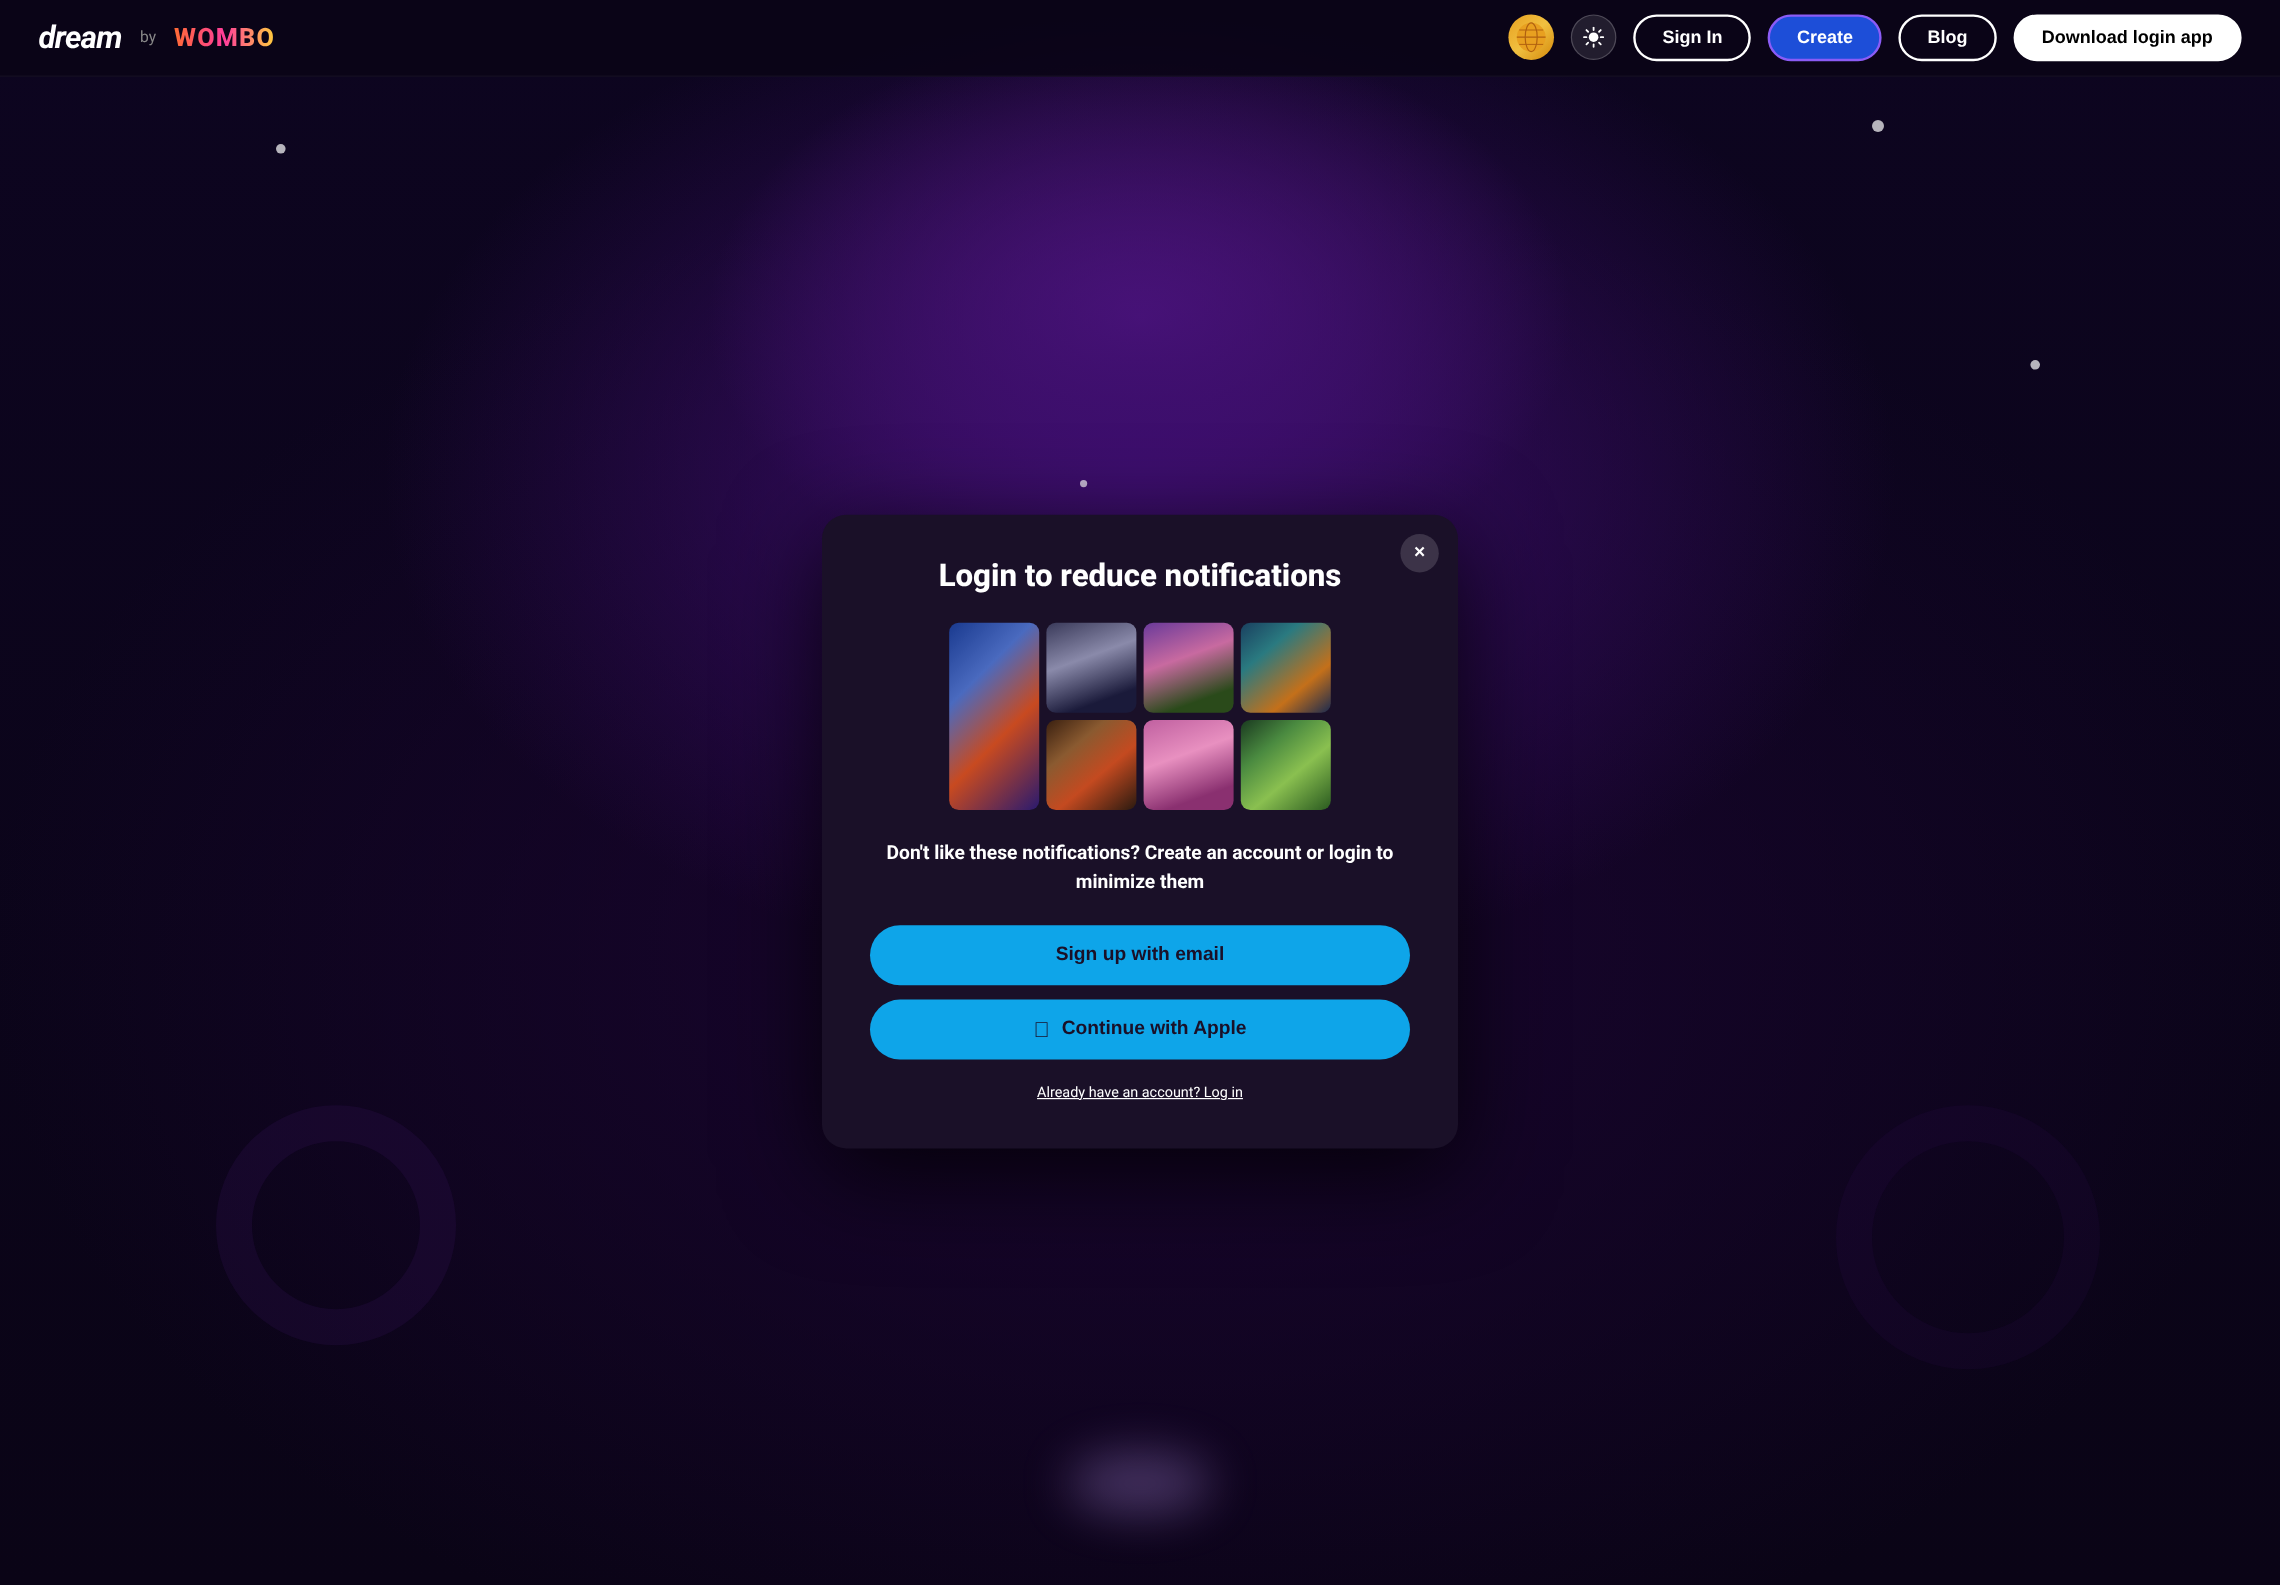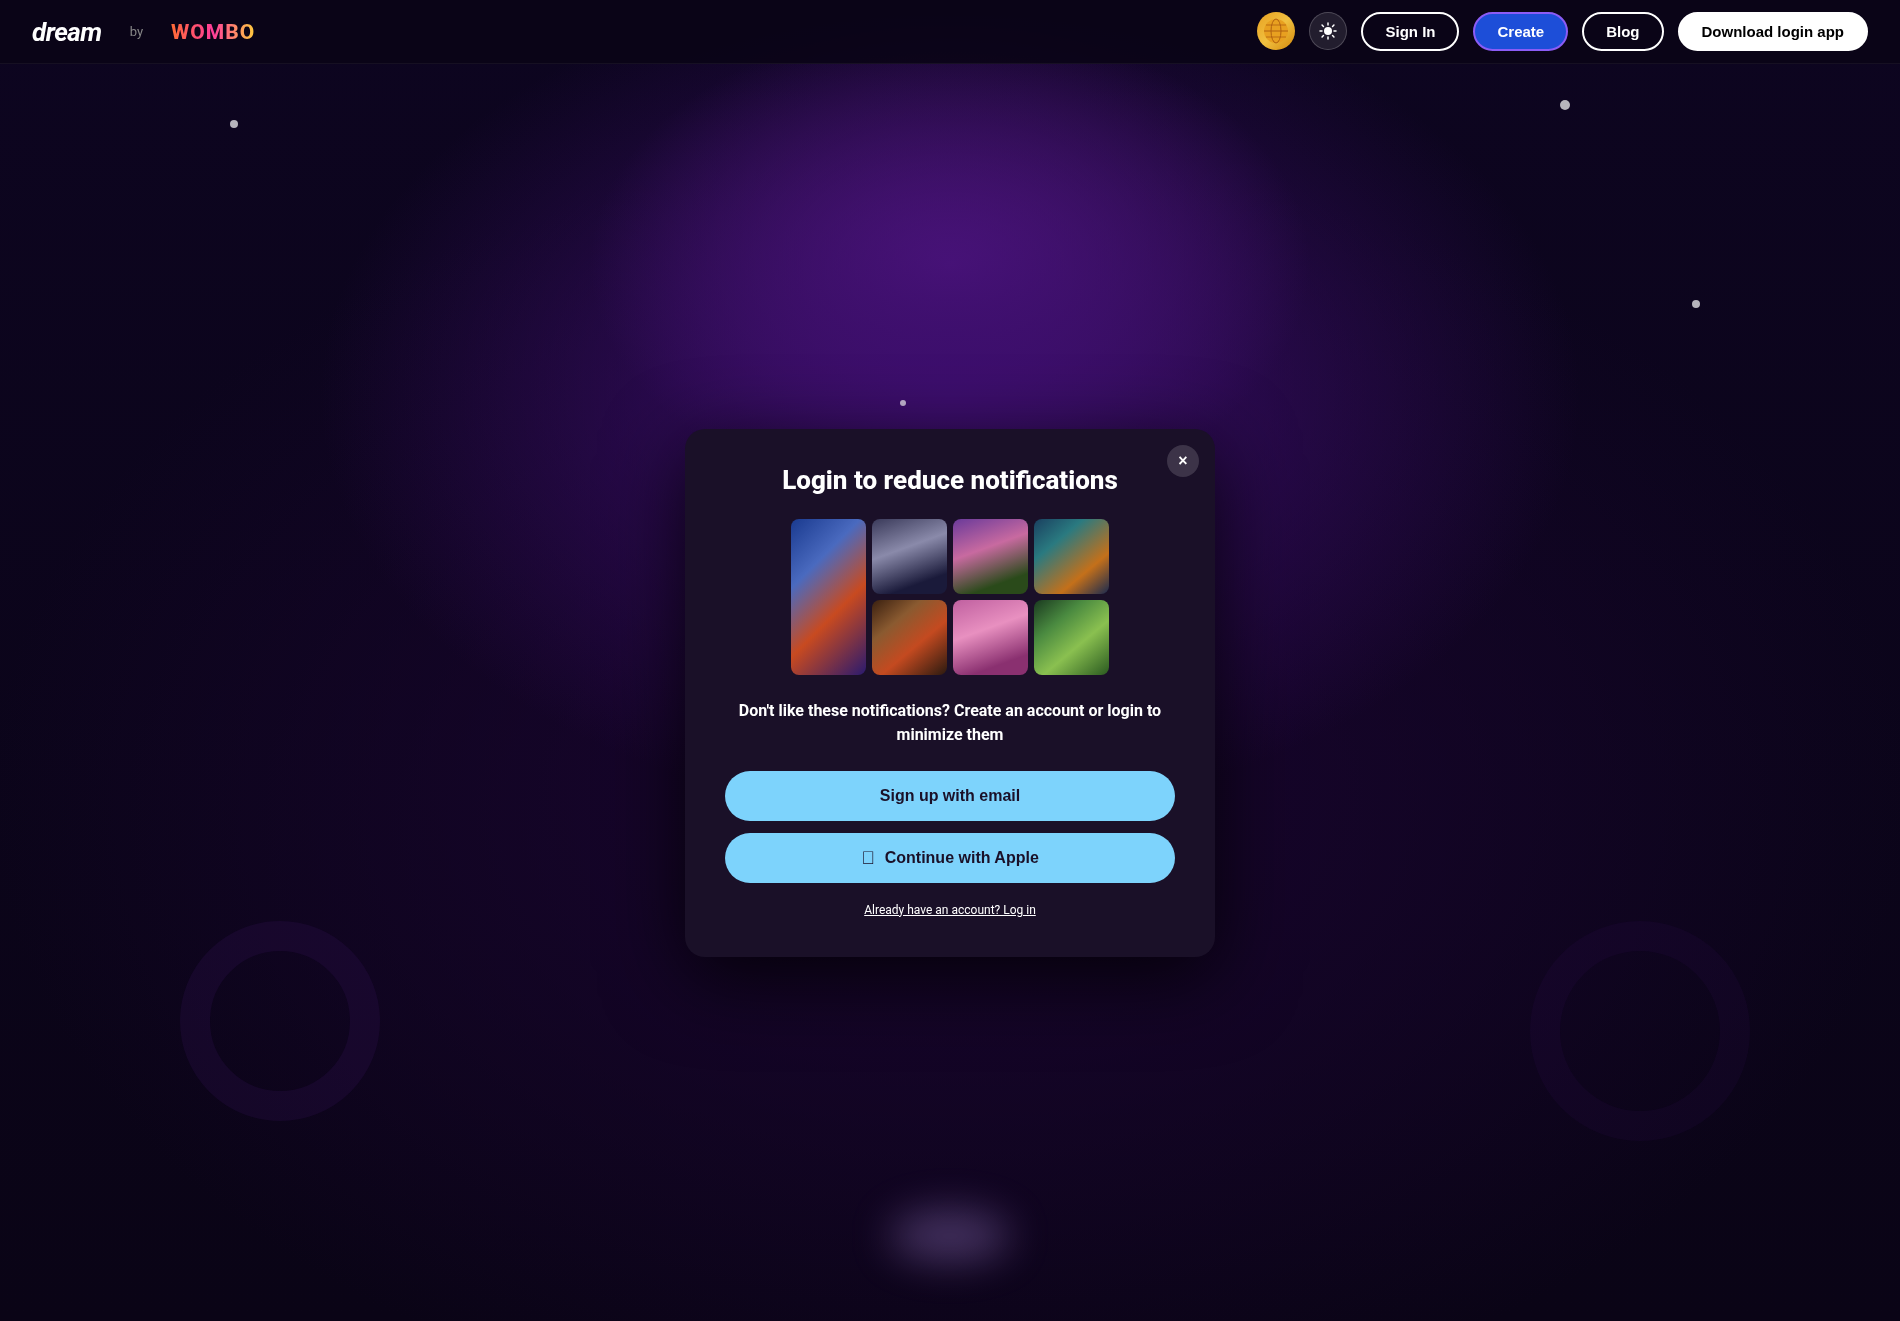--- a/index.html
+++ b/index.html
@@ -42,21 +42,21 @@
       justify-content: space-between;
       padding: 0 32px;
       height: 64px;
       background: rgba(10, 4, 22, 0.9);
       border-bottom: 1px solid rgba(255,255,255,0.05);
     }
 
     .navbar-left {
       display: flex;
       align-items: center;
-      gap: 24px;
+      gap: 11px;
     }
 
     .logo-dream {
       font-size: 26px;
       font-weight: 700;
       color: white;
       font-style: italic;
       letter-spacing: -0.5px;
     }
 
@@ -254,21 +254,21 @@
       border-radius: 50px;
       font-size: 16px;
       font-weight: 600;
       cursor: pointer;
       border: none;
       display: flex;
       align-items: flex-end;
       justify-content: center;
       gap: 10px;
       margin-bottom: 12px;
-      background: #7dd3fc;
+      background: #0ea5e9;
       color: #1a1028;
     }
 
     .auth-btn:last-of-type {
       margin-bottom: 0;
     }
 
     
     .google-icon {
       width: 20px;

